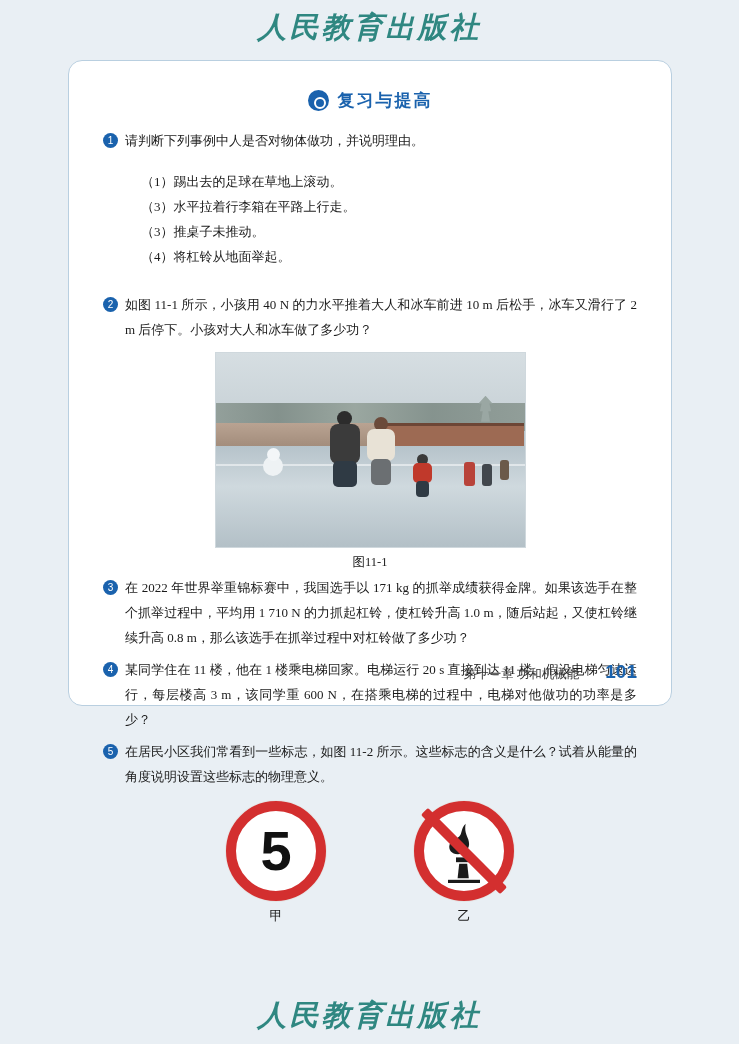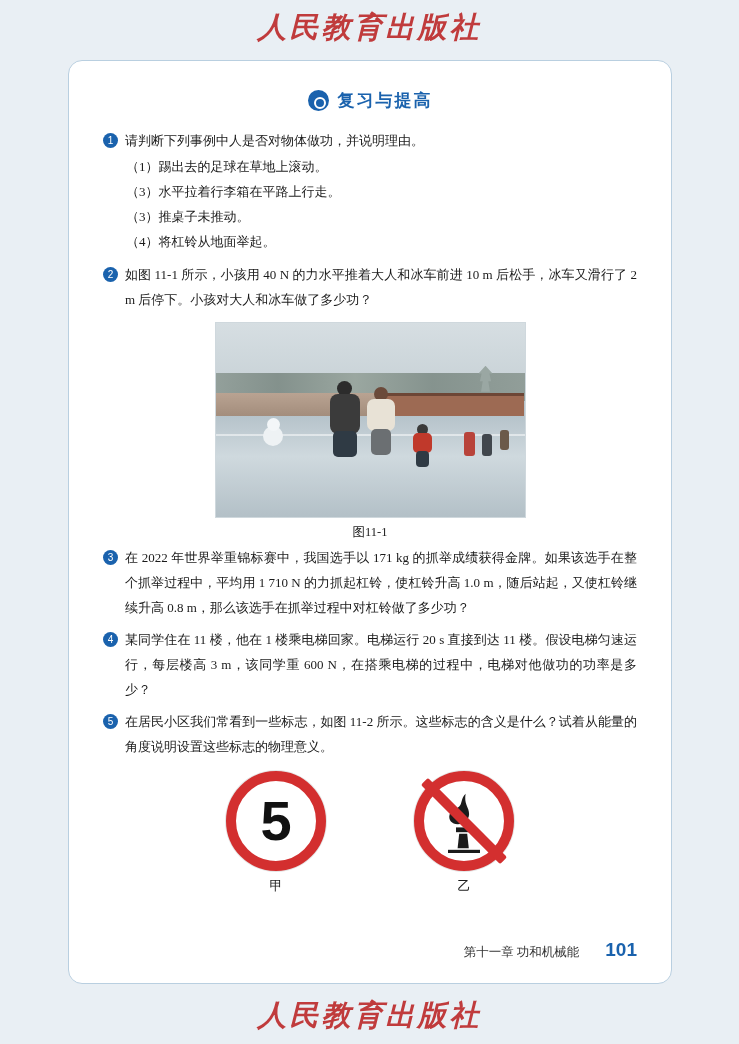--- a/index.html
+++ b/index.html
@@ -16,34 +16,34 @@
 
   
   .watermark {
     position: absolute;
     left: 0; right: 0;
     text-align: center;
     font-family: "Liberation Serif", serif;
     font-size: 29px;
     font-weight: bold;
     letter-spacing: 3px;
-    color: #b91c1c;
+    color: #0f766e;
     opacity: .85;
     font-style: italic;
   }
   .watermark.top { top: 8px; }
   .watermark.bottom { bottom: 8px; }
 
   
   .page-card {
     position: absolute;
     left: 68px;
     top: 60px;
     width: 604px;
-    height: 924px;
+    height: 646px;
     background: #ffffff;
     border: 1px solid #b9cfe0;
     border-radius: 14px;
     padding: 22px 34px 0 34px;
   }
 
   
   .sec-header {
     display: flex;
     align-items: center;
@@ -93,21 +93,21 @@
     text-align: center;
     margin-top: 5px;
     margin-right: 7px;
   }
   .q-body {
     flex: 1;
     font-size: 13px;
     line-height: 25px;
     text-align: justify;
   }
-  .sub-list { margin: 1px; }
+  .sub-list { margin: 16px; }
   .sub-list div { line-height: 25px; }
 
   
   .figure-block { text-align: center; margin: 10px 0 4px 0; }
   .photo {
     width: 311px; height: 196px;
     margin: 0 auto;
     border: 1px solid #cfd8dd;
     position: relative;
     overflow: hidden;

